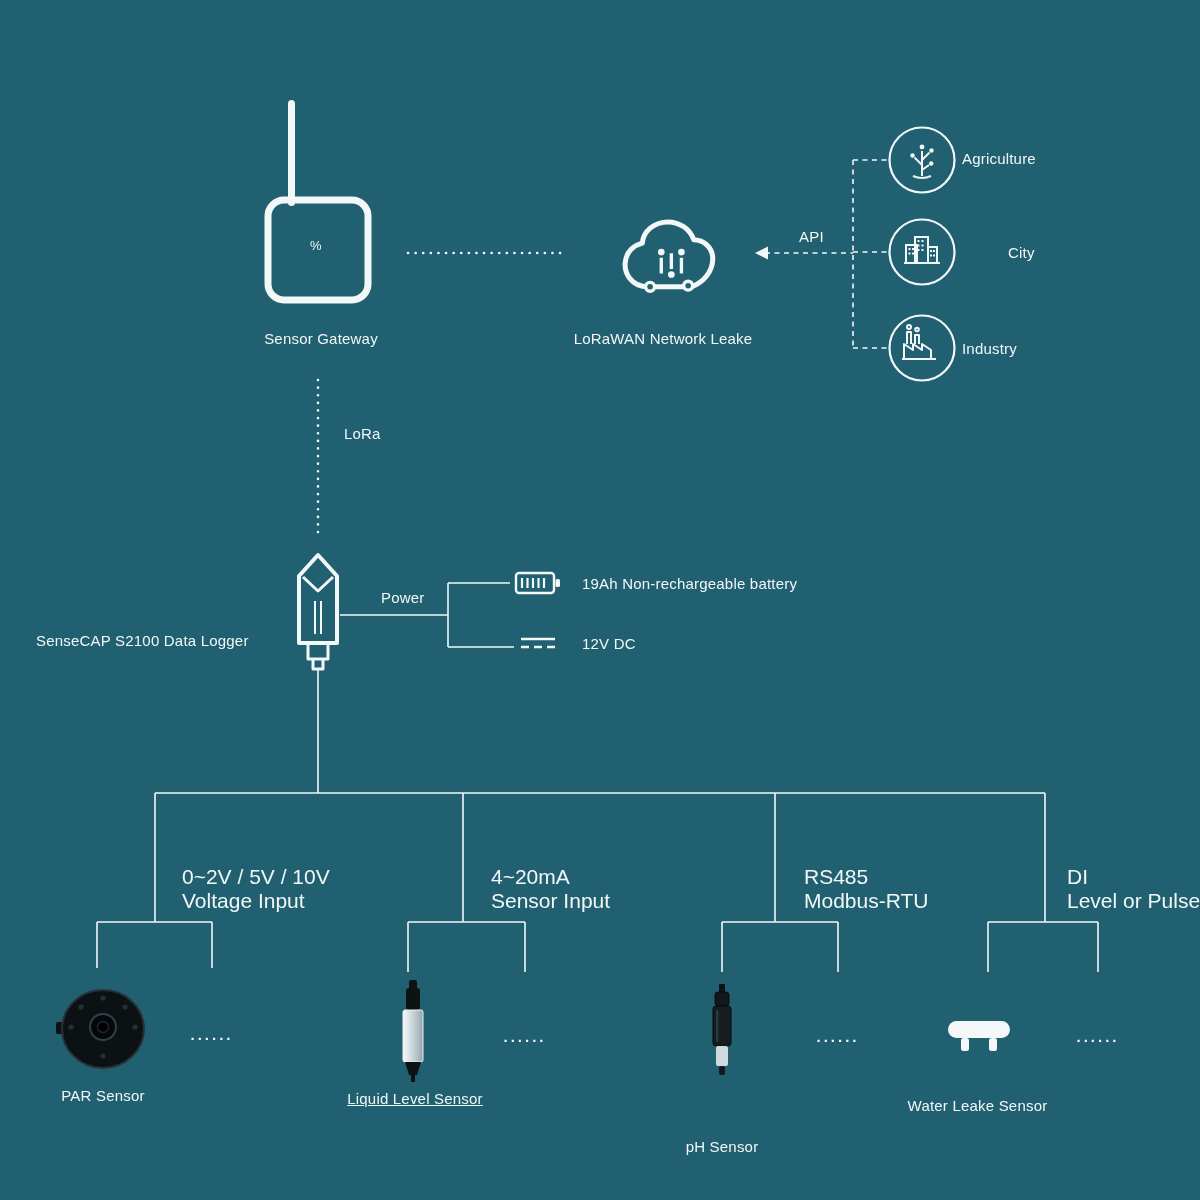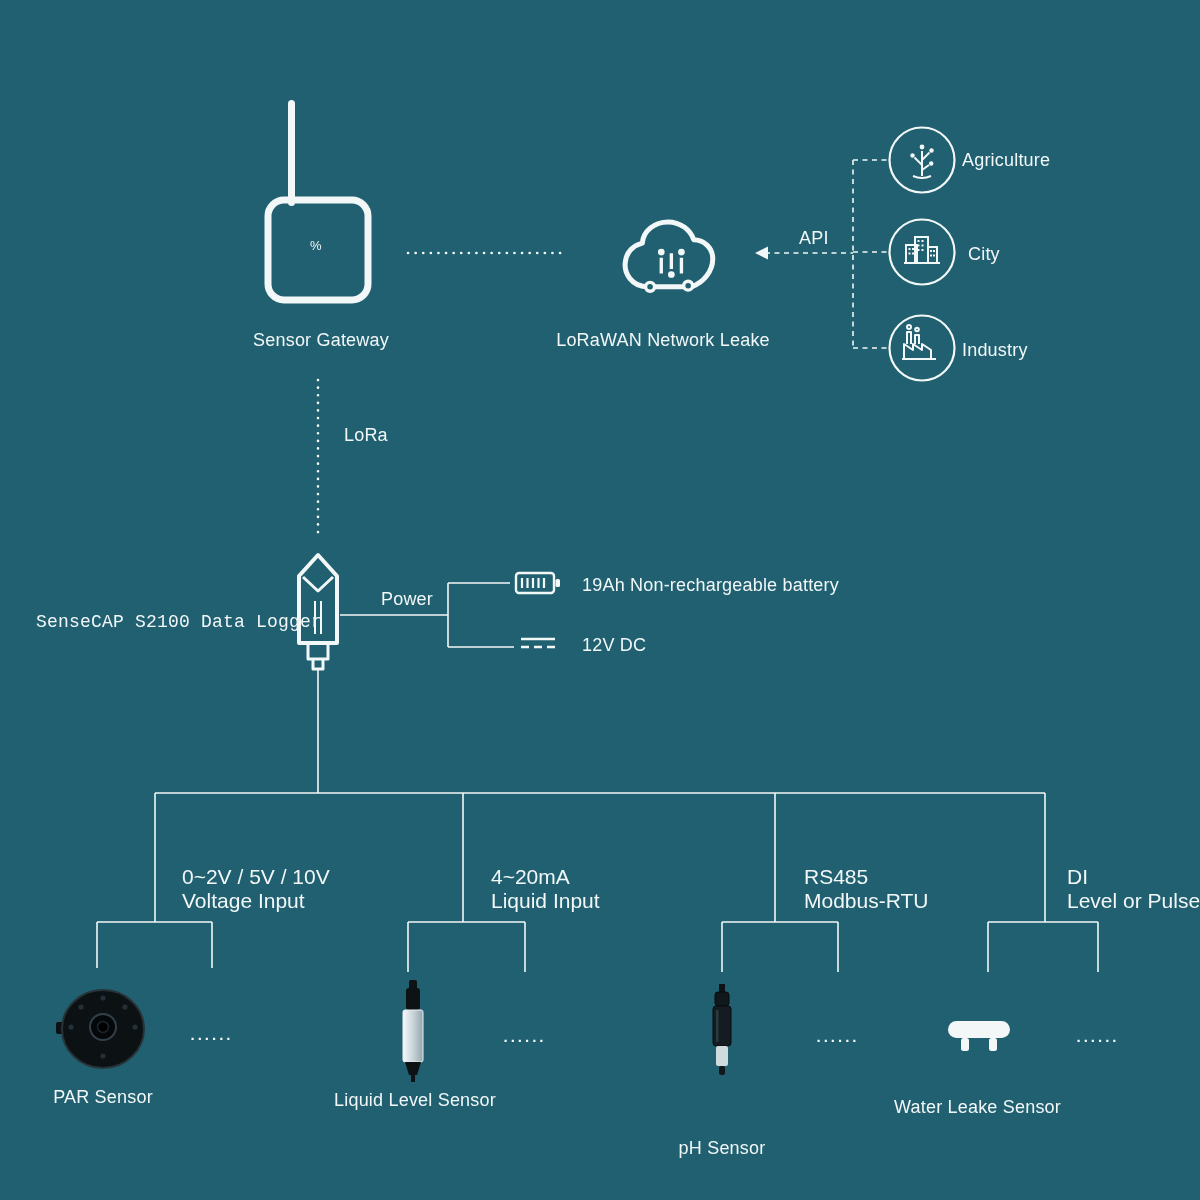--- a/index.html
+++ b/index.html
@@ -1,21 +1,21 @@
 <!DOCTYPE html>
 <html><head>
 <meta charset="utf-8">
 <style>
   html,body{margin:0;padding:0;background:#206070;}
   .canvas{
     position:relative;width:1200px;height:1200px;background:#206070;
     overflow:hidden;font-family:"Liberation Sans",sans-serif;color:#f2f7f8;
   }
   .abs{position:absolute;}
-  .label{position:absolute;font-size:18px;white-space:nowrap;letter-spacing:.2px;}
+  .label{position:absolute;font-size:15px;white-space:nowrap;letter-spacing:.2px;}
   .tc{text-align:center;}
   .branch{position:absolute;font-size:21px;line-height:24px;white-space:nowrap;}
   .dots{position:absolute;font-size:15px;letter-spacing:3px;font-weight:bold;text-align:center;}
   .dot-line{stroke-width:2.6;stroke-dasharray:0.1 7.5;stroke-linecap:round;}
   .dash-line{stroke-width:1.6;stroke-dasharray:5 4.5;}
   .solid-line{stroke-width:1.6;}
   svg{display:block;}
 </style>
 </head>
 <body>
@@ -98,21 +98,21 @@
       <rect x="30.5" y="27.5" width="2" height="2"></rect>
         <rect x="34.5" y="27.5" width="2" height="2"></rect>
       <rect x="30.5" y="32" width="2" height="2"></rect>
         <rect x="34.5" y="32" width="2" height="2"></rect>
       <rect x="43" y="33" width="2" height="2"></rect>
         <rect x="46" y="33" width="2" height="2"></rect>
       <rect x="43" y="37.5" width="2" height="2"></rect>
         <rect x="46" y="37.5" width="2" height="2"></rect>
     </g>
   </svg>
-  <div class="label" style="left:968px;top:244px;">City</div>
+  <div class="label" style="left:1008px;top:244px;">City</div>
 
   <svg class="abs" style="left:887px;top:313px" width="70" height="70">
     <circle cx="35" cy="35" r="32.5" fill="none" stroke="#f2f7f8" stroke-width="2.2"></circle>
     <g stroke="#f2f7f8" stroke-width="2" fill="none" stroke-linejoin="round">
       <path d="M17 46 V31 L26 37 V31 L35 37 V31 L44 37 V46 Z"></path>
       <path d="M20 31 V19 H24 V31"></path>
       <path d="M28 31 V22 H32 V31"></path>
       <circle cx="22" cy="14" r="2"></circle>
       <circle cx="30" cy="16.5" r="1.8"></circle>
       <path d="M15 46 H49"></path>
@@ -124,21 +124,21 @@
 
   <svg class="abs" style="left:296px;top:546px" width="44" height="132">
     <g stroke="#f2f7f8" fill="none" stroke-linejoin="round">
       <path d="M3 30 L22 9 L41 30 V97 H3 Z" stroke-width="4"></path>
       <path d="M7 31 L22 45 L37 31" stroke-width="3"></path>
       <path d="M19 55 V88 M25 55 V88" stroke-width="2"></path>
       <path d="M12 97 V113 H32 V97" stroke-width="3"></path>
       <path d="M17 113 V123 H27 V113" stroke-width="3"></path>
     </g>
   </svg>
-  <div class="label" style="left:36px;top:612px;font-family:Liberation Mono, monospace;">SenseCAP S2100 Data Logger</div>
+  <div class="label" style="left:36px;top:632px;">SenseCAP S2100 Data Logger</div>
 
   <div class="label" style="left:381px;top:589px;">Power</div>
 
   <svg class="abs" style="left:514px;top:569px" width="48" height="28">
     <rect x="2" y="4" width="38" height="20" rx="3" fill="none" stroke="#f2f7f8" stroke-width="2.4"></rect>
     <rect x="41.5" y="10" width="4.5" height="8" rx="1.5" fill="#f2f7f8"></rect>
     <path d="M8 9 V19 M13.5 9 V19 M19 9 V19 M24.5 9 V19 M30 9 V19" stroke="#f2f7f8" stroke-width="2.2"></path>
   </svg>
   <div class="label" style="left:582px;top:575px;">19Ah Non-rechargeable battery</div>
 
@@ -164,38 +164,38 @@
       <circle cx="15" cy="41" r="2.6"></circle>
       <circle cx="79" cy="41" r="2.6"></circle>
       <circle cx="47" cy="70" r="2.6"></circle>
     </g>
   </svg>
   <div class="dots" style="left:180px;top:1026px;width:64px;">......</div>
   <div class="label tc" style="left:28px;top:1087px;width:150px;">PAR Sensor</div>
 
   <div class="branch" style="left:491px;top:865px;">
     <div>4~20mA</div>
-    <div>Liquid Input</div>
+    <div>Sensor Input</div>
   </div>
   <svg class="abs" style="left:396px;top:980px" width="34" height="106">
     <defs>
       <linearGradient id="metalGrad" x1="0" y1="0" x2="1" y2="0">
         <stop offset="0" stop-color="#f6f9fa"></stop>
         <stop offset="0.5" stop-color="#c9d4d8"></stop>
         <stop offset="1" stop-color="#93a6ad"></stop>
       </linearGradient>
     </defs>
     <rect x="13" y="0" width="8" height="10" rx="2" fill="#0d1215"></rect>
     <rect x="10" y="8" width="14" height="22" rx="3" fill="#0d1215"></rect>
     <rect x="7" y="30" width="20" height="52" rx="2" fill="url(#metalGrad)" stroke="#e8eef0" stroke-width="1"></rect>
     <path d="M9 82 H25 L21 95 H13 Z" fill="#0d1215"></path>
     <rect x="15" y="95" width="4" height="7" fill="#0d1215"></rect>
   </svg>
   <div class="dots" style="left:493px;top:1028px;width:64px;">......</div>
-  <div class="label tc" style="left:325px;top:1090px;width:180px;">Liquid Level Sensor</div>
+  <div class="label tc" style="left:325px;top:1090px;width:180px;text-decoration:underline;">Liquid Level Sensor</div>
 
   <div class="branch" style="left:804px;top:865px;">
     <div>RS485</div>
     <div>Modbus-RTU</div>
   </div>
   <svg class="abs" style="left:705px;top:984px" width="34" height="98">
     <rect x="14" y="0" width="6" height="9" fill="#0d1215"></rect>
     <rect x="10" y="8" width="14" height="14" rx="3" fill="#11181c" stroke="#060a0c" stroke-width="1"></rect>
     <rect x="8" y="22" width="18" height="40" rx="3" fill="#141c21" stroke="#070b0d" stroke-width="1"></rect>
     <rect x="11" y="26" width="2.5" height="32" rx="1" fill="#2c3a41"></rect>

